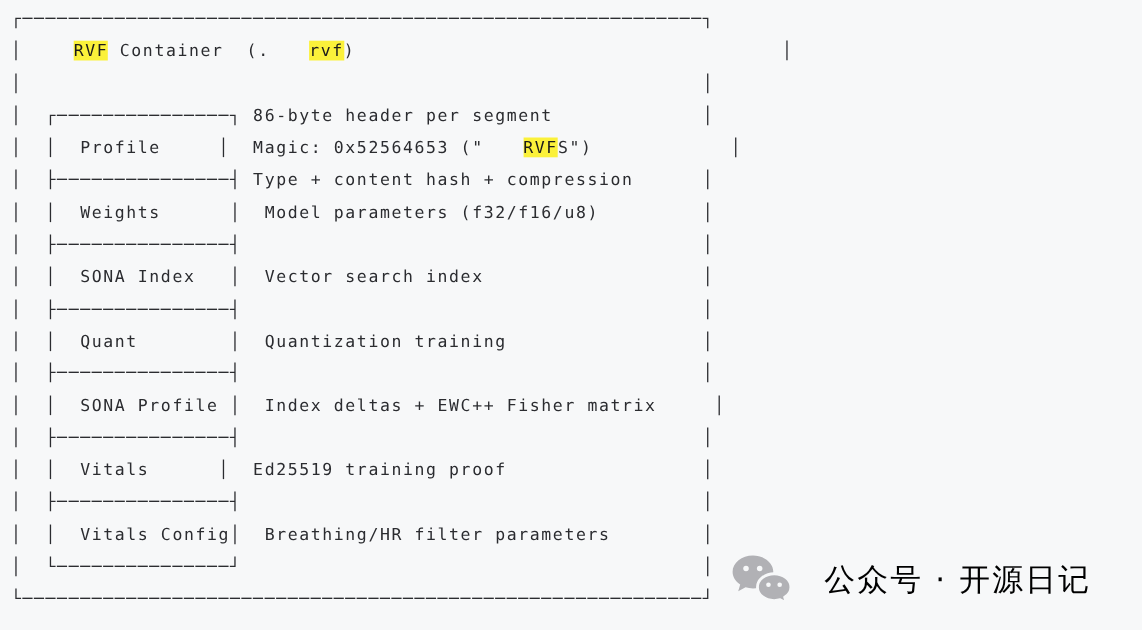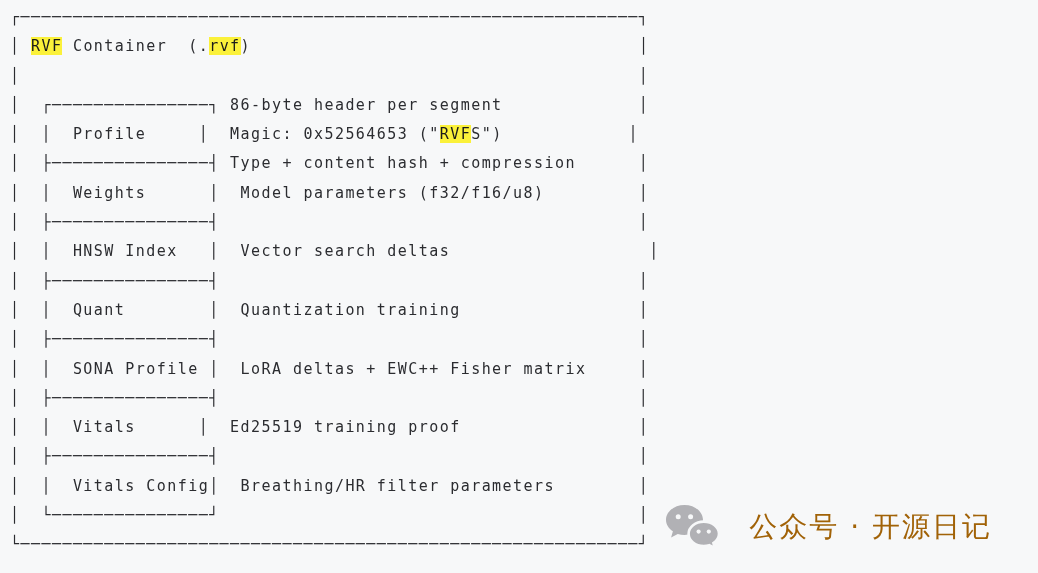--- a/index.html
+++ b/index.html
@@ -7,48 +7,48 @@
     width:1038px;height:573px;position:relative;overflow:hidden;
     background:#f7f8f9;
   }
   pre.ascii{
     position:absolute;left:10px;top:3px;margin:0;
     font-family:"DejaVu Sans Mono",monospace;
     font-size:15px;line-height:29.3px;letter-spacing:1.45px;
     color:#2b2c30;white-space:pre;
   }
   pre.ascii span.hl{
-    background:#fbf13a;color:#1b1b1b;
+    background:#fbf13a;color:#1b1b1b;margin-left:36px;
   }
   .watermark{
     position:absolute;right:46px;bottom:22px;
     display:flex;align-items:center;gap:29px;
-    color:#a16207;
+    color:#000000;
     font-family:"DejaVu Sans","Liberation Sans",sans-serif;
     font-size:28px;font-weight:500;letter-spacing:2px;
     user-select:none;
   }
   .watermark svg{display:block;}
 </style>
 </head>
 <body>
 
 <pre class="ascii"><span><span>┌───────────────────────────────────────────────────────────┐</span></span>
 <span><span>│ </span><span class="hl">RVF</span><span> Container  (.</span><span class="hl">rvf</span><span>)                                     │</span></span>
 <span><span>│                                                           │</span></span>
 <span><span>│  ┌───────────────┐ 86-byte header per segment             │</span></span>
 <span><span>│  │  Profile     │  Magic: 0x52564653 ("</span><span class="hl">RVF</span><span>S")            │</span></span>
 <span><span>│  ├───────────────┤ Type + content hash + compression      │</span></span>
 <span><span>│  │  Weights      │  Model parameters (f32/f16/u8)         │</span></span>
 <span><span>│  ├───────────────┤                                        │</span></span>
-<span><span>│  │  HNSW Index   │  Vector search deltas                   │</span></span>
+<span><span>│  │  SONA Index   │  Vector search index                   │</span></span>
 <span><span>│  ├───────────────┤                                        │</span></span>
 <span><span>│  │  Quant        │  Quantization training                 │</span></span>
 <span><span>│  ├───────────────┤                                        │</span></span>
-<span><span>│  │  SONA Profile │  LoRA deltas + EWC++ Fisher matrix     │</span></span>
+<span><span>│  │  SONA Profile │  Index deltas + EWC++ Fisher matrix     │</span></span>
 <span><span>│  ├───────────────┤                                        │</span></span>
 <span><span>│  │  Vitals      │  Ed25519 training proof                 │</span></span>
 <span><span>│  ├───────────────┤                                        │</span></span>
 <span><span>│  │  Vitals Config│  Breathing/HR filter parameters        │</span></span>
 <span><span>│  └───────────────┘                                        │</span></span>
 <span><span>└───────────────────────────────────────────────────────────┘</span></span>
 </pre>
 
 <div class="watermark">
   <span>

